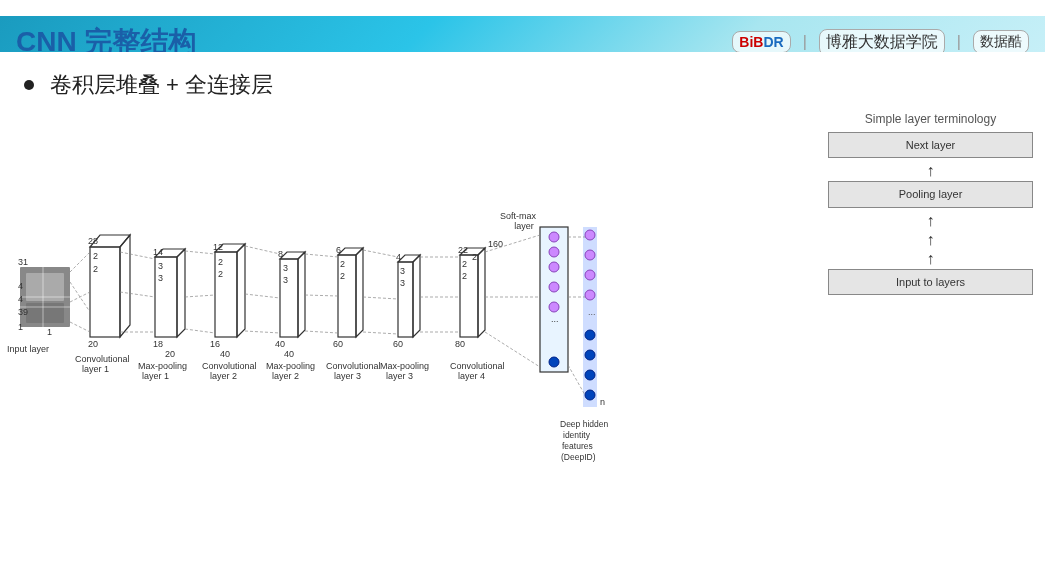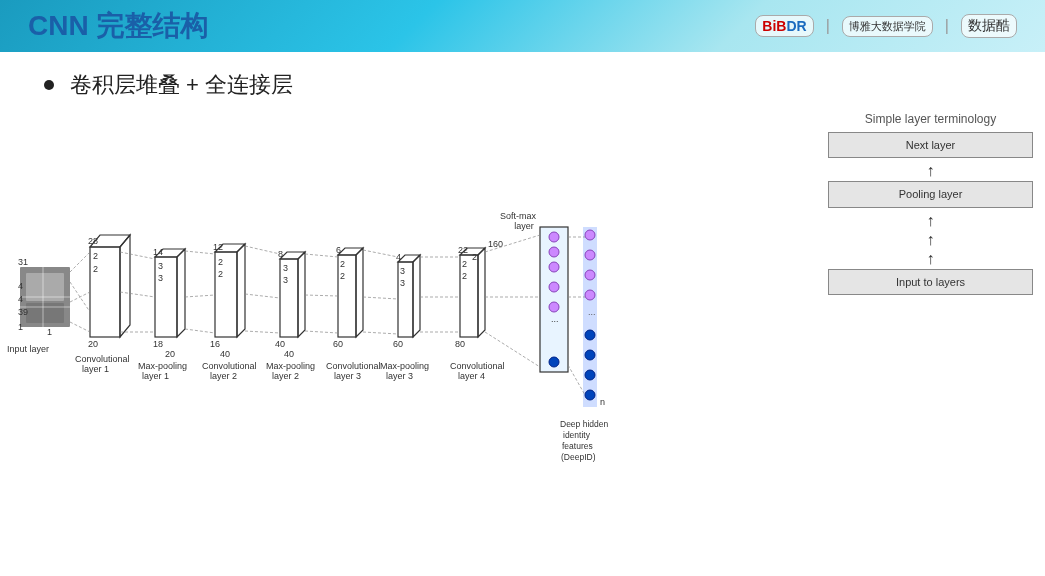--- a/index.html
+++ b/index.html
@@ -8,26 +8,26 @@
       height: 576px;
       background: #fff;
       font-family: Arial, sans-serif;
       overflow: hidden;
       position: relative;
     }
 
     
     .header {
       position: absolute;
-      top: 0; left: 0; right: 0;
+      top: 16px; left: 0; right: 0;
       height: 52px;
       background: linear-gradient(135deg, #1a9bbf 0%, #2bc4e8 40%, #a8e6f0 70%, #c8f0f8 100%);
       display: flex;
       align-items: center;
-      padding: 0 28px;
+      padding: 0 16px;
       justify-content: flex-end;
     }
     .header-title {
       font-size: 28px;
       font-weight: bold;
       color: #1a5fa8;
     }
     .header-title span {
       color: #1a5fa8;
     }
@@ -44,22 +44,21 @@
       padding: 2px 6px;
       border-radius: 8px;
       background: rgba(255,255,255,0.7);
     }
 
     
     .main {
       position: absolute;
       top: 52px; left: 0; right: 0; bottom: 0;
       background: #fff;
-      padding: 8px 24px;
-      border-radius: 12px;
+      padding: 8px 4px;
     }
 
     
     .bullet-line {
       font-size: 22px;
       color: #222;
       margin: 10px 0 8px 20px;
       display: flex;
       align-items: center;
       gap: 8px;
@@ -116,21 +115,21 @@
 <div class="header">
   <div class="header-title">
     <span>CNN 完整结构</span>
   </div>
   <div class="header-logos">
     <div class="logo-item">
       <span style="color:#cc0000;font-weight:bold;font-size:14px;">BiB</span><span style="color:#1a6bbf;font-weight:bold;font-size:14px;">DR</span>
     </div>
     <span style="color:#999;font-size:16px;">|</span>
     <div class="logo-item">
-      <span style="font-size:11px;">博雅大数据学院</span>
+      <span style="font-size:16px;">博雅大数据学院</span>
     </div>
     <span style="color:#999;font-size:16px;">|</span>
     <div class="logo-item">
       <span style="font-size:14px;">数据酷</span>
     </div>
   </div>
 </div>
 
 <div class="main">
 

